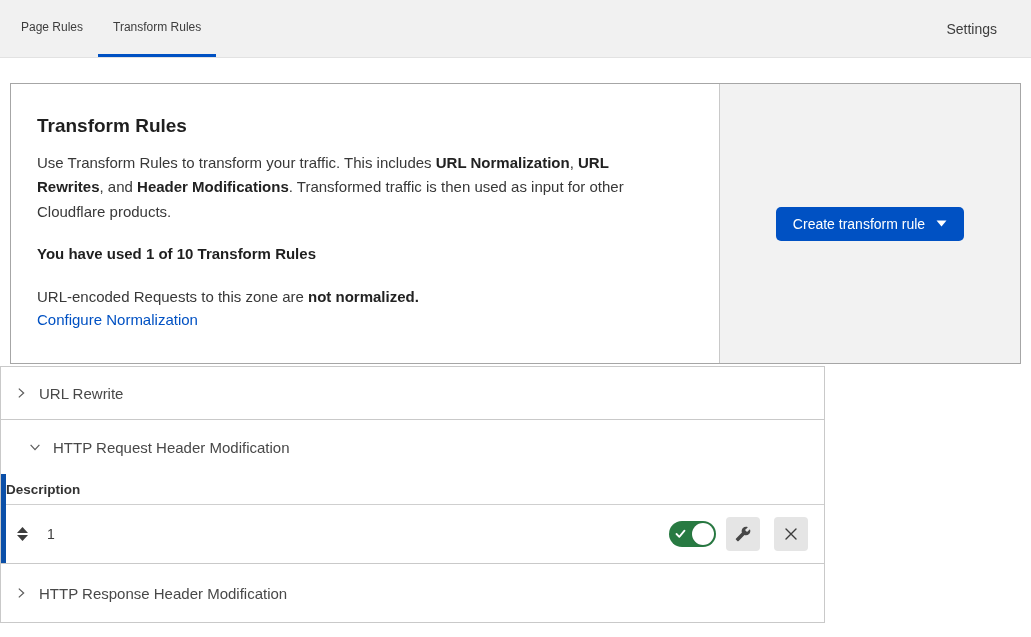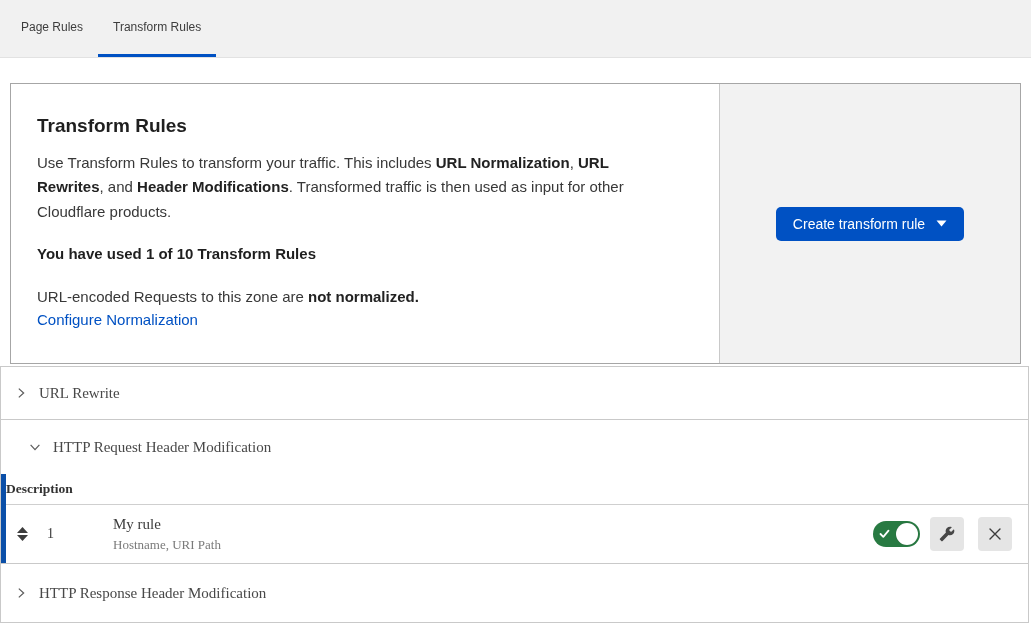--- a/index.html
+++ b/index.html
@@ -43,23 +43,22 @@
     display:flex;align-items:center;justify-content:center;
   }
   .create-btn{
     background:var(--accent);color:#fff;border:none;border-radius:5px;
     font-family:"Liberation Sans",sans-serif;font-size:14px;
     padding:9px 17px;display:flex;align-items:center;gap:11px;cursor:pointer;
   }
 
   
   .rules-list{
-    margin-top:2px;width:1029px;
+    margin-top:2px;width:825px;
     border:1px solid #c9c9c9;
-    font-family:Liberation Serif, serif;
   }
   .section-header{
     display:flex;align-items:center;padding-left:13px;cursor:pointer;background:#fff;
   }
   .section-header .label{margin-left:11px;font-size:15px;color:#484848;}
   .sec-1{height:53px;border-bottom:1px solid #c9c9c9;}
   .sec-2{height:54px;padding-left:27px;}
   .sec-3{height:59px;border-top:1px solid #c9c9c9;}
   .chev{display:flex;width:14px;height:14px;color:#5c5c5c;}
 
@@ -95,20 +94,23 @@
 </style>
 </head>
 <body>
 
 <div class="tabbar">
   <div class="tab">
     <span>Page Rules</span>
   </div>
   <div class="tab active">
     <span>Transform Rules</span>
+  </div>
+  <div class="tab-right">
+    <span>Settings</span>
   </div>
 </div>
 
 <div class="summary-card">
   <div class="card-left">
     <h1 class="card-title">Transform Rules</h1>
     <p class="card-desc"><span>Use Transform Rules to transform your traffic. This includes </span><b>URL Normalization</b><span>, </span><b>URL Rewrites</b><span>, and </span><b>Header Modifications</b><span>. Transformed traffic is then used as input for other Cloudflare products.</span></p>
     <p class="usage-line">You have used 1 of 10 Transform Rules</p>
     <p class="norm-line"><span>URL-encoded Requests to this zone are </span><b>not normalized.</b></p>
     <a class="norm-link">Configure Normalization</a>
@@ -148,24 +150,20 @@
       <span>Description</span>
     </div>
     <div class="trow">
       <span class="sort-handle">
         <svg width="15" height="16" viewBox="0 0 15 16">
             <path d="M7.5 1 L13 7 H2 Z" fill="#3d3d3d"></path>
             <path d="M7.5 15 L2 9 H13 Z" fill="#3d3d3d"></path>
           </svg>
       </span>
       <span class="row-index">1</span>
-      <div class="name-cell">
-        <div class="rule-name">My rule</div>
-        <div class="rule-fields">Hostname, URI Path</div>
-      </div>
       <div class="controls">
         <div class="toggle">
           <span class="check">
             <svg width="11" height="11" viewBox="0 0 11 11">
                 <polyline points="1.5,6 4.3,8.8 9.5,2.6" fill="none" stroke="#ffffff" stroke-width="1.8" stroke-linecap="round" stroke-linejoin="round"></polyline>
               </svg>
           </span>
           <span class="knob"></span>
         </div>
         <button class="icon-btn btn-wrench">

